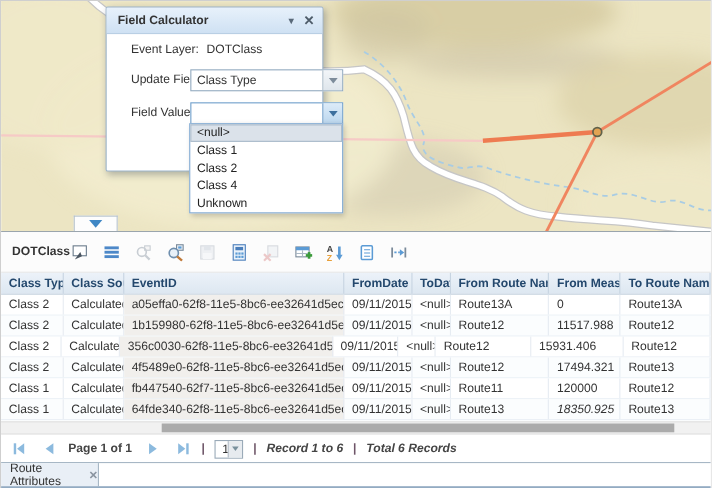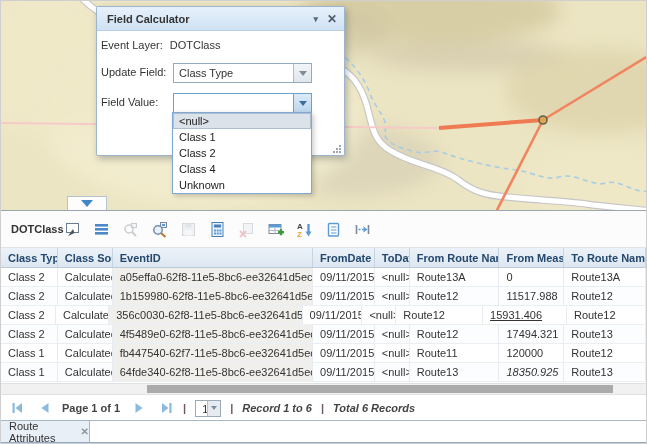--- a/index.html
+++ b/index.html
@@ -12,30 +12,30 @@
   #map svg{display:block;}
 
   
   .collapse-tab{position:absolute;left:66px;top:195px;width:40px;height:14px;
     background:#fdfdfd;border:1px solid #b6c2cd;border-bottom:none;
     display:flex;align-items:center;justify-content:center;box-sizing:border-box;}
   .collapse-tab .tri{width:0;height:0;border-left:6px solid transparent;
     border-right:6px solid transparent;border-top:7px solid #3f87c5;}
 
   
-  .dialog{position:absolute;left:95px;top:5px;width:249px;height:150px;
+  .dialog{position:absolute;left:95px;top:5px;width:198px;height:150px;
     background:#fff;border:1px solid #9db5cb;border-radius:2px;
     box-shadow:2px 3px 7px rgba(60,70,80,.35);box-sizing:border-box;}
   .dialog-title{height:23px;background:linear-gradient(#e7f1fb,#cfe1f3);
     border-bottom:1px solid #b9cfe4;display:flex;align-items:center;
     padding:0 7px 0 10px;font-weight:bold;color:#333;}
   .dialog-title .spacer{flex:1;}
   .dlg-caret{color:#5a6a7a;font-size:9px;margin-right:9px;cursor:default;}
   .dlg-close{color:#4e5c69;font-size:12px;font-weight:bold;cursor:default;}
-  .dlg-row{position:absolute;left:4px;display:flex;align-items:center;justify-content:center;}
+  .dlg-row{position:absolute;left:22px;display:flex;align-items:center;justify-content:center;}
   .dlg-label{color:#333;}
   .dlg-value{margin-left:7px;color:#333;}
   .combo{position:absolute;left:76px;width:139px;height:20px;background:#fff;
     border:1px solid #93abc0;box-sizing:border-box;}
   .combo .txt{position:absolute;left:5px;top:2px;line-height:15px;}
   .combo .btn{position:absolute;right:0;top:0;bottom:0;width:17px;
     background:linear-gradient(#f2f5f8,#dfe6ec);border-left:1px solid #aebecb;
     display:flex;align-items:center;justify-content:center;}
   .combo .btn .car{width:0;height:0;border-left:4px solid transparent;
     border-right:4px solid transparent;border-top:5px solid #7d8c9b;}
@@ -338,21 +338,21 @@
           <div class="td" style="width: 65px;">11517.988</div>
           <div class="td" style="width: 82px;">Route12</div>
         </div>
         <div class="tr">
           <div class="td" style="width: 57px;">Class 2</div>
           <div class="td" style="width: 55px;">Calculated</div>
           <div class="td eventid" style="width: 201px;">356c0030-62f8-11e5-8bc6-ee32641d5ec9</div>
           <div class="td" style="width: 62px;">09/11/2015</div>
           <div class="td" style="width: 35px;">&lt;null&gt;</div>
           <div class="td" style="width: 90px;">Route12</div>
-          <div class="td" style="width: 87px; text-decoration: underline;">15931.406</div>
+          <div class="td" style="width: 87px;">15931.406</div>
           <div class="td" style="width: 82px;">Route12</div>
         </div>
         <div class="tr">
           <div class="td" style="width: 57px;">Class 2</div>
           <div class="td" style="width: 55px;">Calculated</div>
           <div class="td eventid" style="width: 201px;">4f5489e0-62f8-11e5-8bc6-ee32641d5ec9</div>
           <div class="td" style="width: 62px;">09/11/2015</div>
           <div class="td" style="width: 35px;">&lt;null&gt;</div>
           <div class="td" style="width: 90px;">Route12</div>
           <div class="td" style="width: 65px;">17494.321</div>

